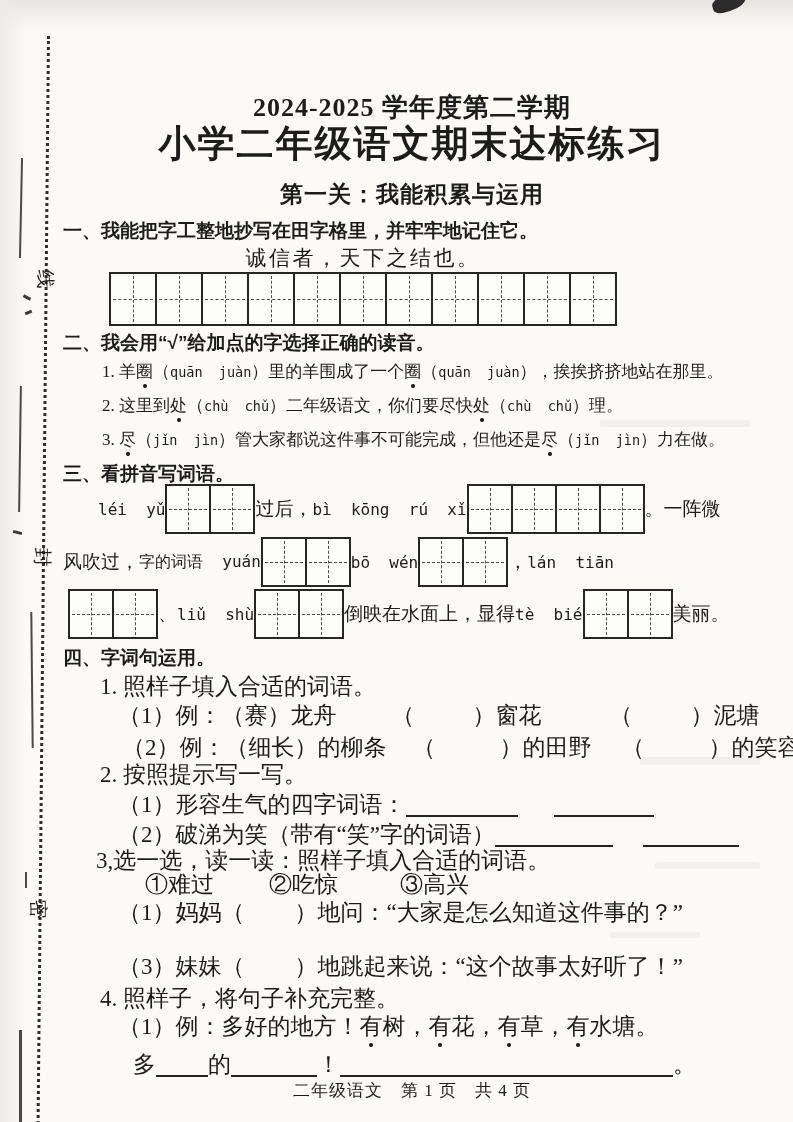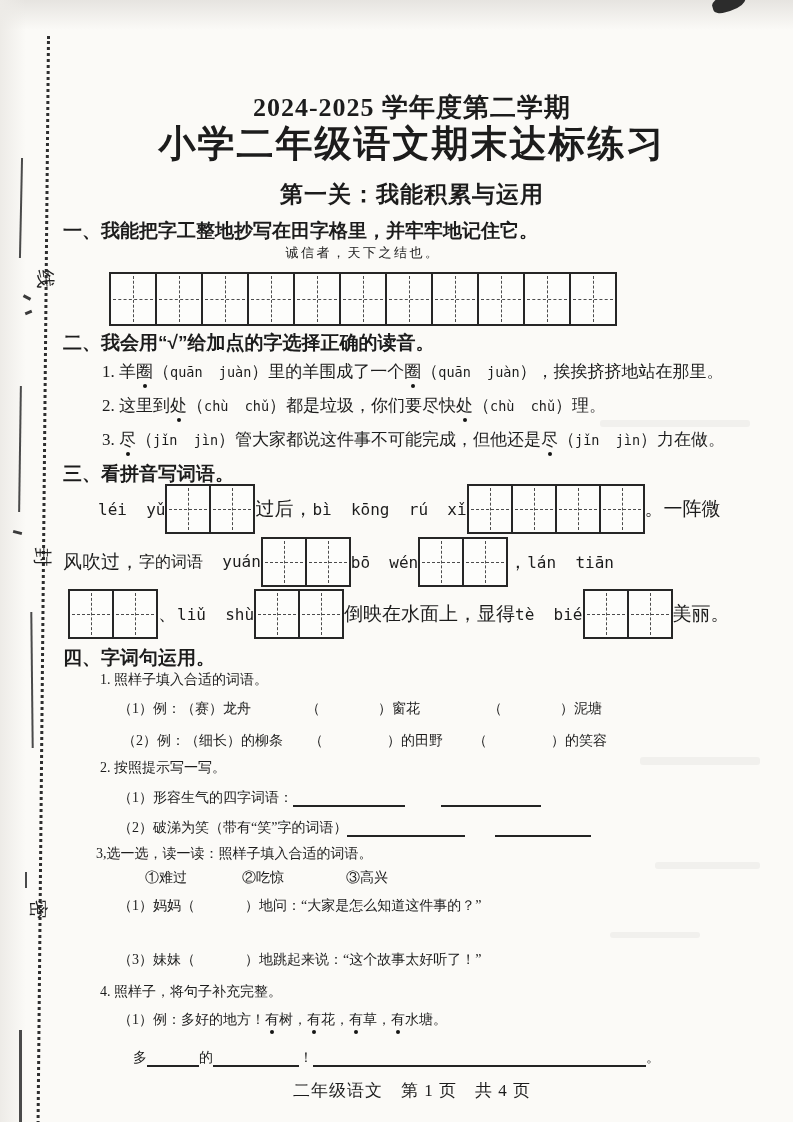--- a/index.html
+++ b/index.html
@@ -9,23 +9,23 @@
         background:linear-gradient(#e6e4e0,rgba(251,250,247,0));}
   .shade-left{position:absolute;left:0;top:0;bottom:0;width:26px;
         background:linear-gradient(90deg,#edebe7,rgba(251,250,247,0));}
   .blk{position:absolute;white-space:nowrap;}
   .hei{font-family:"Liberation Sans","DejaVu Sans",sans-serif;font-weight:700;}
   .center{text-align:center;}
   .b-term{left:62px;top:90px;width:700px;font-size:26px;font-weight:600;letter-spacing:1px;}
   .b-title{left:62px;top:119px;width:700px;font-size:37px;letter-spacing:2px;}
   .b-stage{left:62px;top:179px;width:700px;font-size:23px;letter-spacing:1px;}
   .sec-h{font-size:19px;}
-  .body-t{font-size:14px;}
+  .body-t{font-size:23px;}
   .b-q1h{left:63px;top:218px;}
-  .b-sentence{left:109px;top:244px;width:508px;font-size:13px;letter-spacing:2.5px;}
+  .b-sentence{left:109px;top:244px;width:508px;font-size:21px;letter-spacing:2.5px;}
   .b-q1grid{left:109px;top:272px;display:flex;}
   .b-q2h{left:63px;top:330px;}
   .q2-item{font-size:17px;}
   .b-q2i1{left:102px;top:360px;text-align:right;}
   .b-q2i2{left:102px;top:394px;}
   .b-q2i3{left:102px;top:428px;}
   .b-q3h{left:63px;top:461px;}
   .q3-line{display:flex;align-items:center;height:54px;font-size:19px;}
   .b-q3l1{left:98px;top:482px;}
   .b-q3l2{left:63px;top:535px;}
@@ -133,21 +133,21 @@
         <span class="tian-cell g-lg"></span>
         <span class="tian-cell g-lg"></span>
         <span class="tian-cell g-lg"></span>
         <span class="tian-cell g-lg"></span>
         <span class="tian-cell g-lg"></span>
       </span>
     </div>
 
   <div class="blk b-q2h hei sec-h">二、我会用“√”给加点的字选择正确的读音。</div>
   <div class="blk b-q2i1 q2-item"><span class="">1. 羊</span><span class="em-dot">圈</span><span class="">（</span><span class="pinyin">quān  juàn</span><span class="">）里的羊围成了一个</span><span class="em-dot">圈</span><span class="">（</span><span class="pinyin">quān  juàn</span><span class="">），挨挨挤挤地站在那里。</span></div>
-  <div class="blk b-q2i2 q2-item"><span class="">2. 这里到</span><span class="em-dot">处</span><span class="">（</span><span class="pinyin">chù  chǔ</span><span class="">）都是垃圾，你们要尽快</span><span class="em-dot">处</span><span class="">（</span><span class="pinyin">chù  chǔ</span><span class="">）理。</span></div>
+  <div class="blk b-q2i2 q2-item"><span class="">2. 这里到</span><span class="em-dot">处</span><span class="">（</span><span class="pinyin">chù  chǔ</span><span class="">）二年级语文，你们要尽快</span><span class="em-dot">处</span><span class="">（</span><span class="pinyin">chù  chǔ</span><span class="">）理。</span></div>
   <div class="blk b-q2i3 q2-item"><span class="">3. </span><span class="em-dot">尽</span><span class="">（</span><span class="pinyin">jǐn  jìn</span><span class="">）管大家都说这件事不可能完成，但他还是</span><span class="em-dot">尽</span><span class="">（</span><span class="pinyin">jǐn  jìn</span><span class="">）力在做。</span></div>
 
   <div class="blk b-q3h hei sec-h">三、看拼音写词语。</div>
   <div class="blk b-q3l1 q3-line">
       <span class="pinyin">léi  yǔ</span>
       <span class="tian-row">
         <span class="tian-cell g-sm"></span>
         <span class="tian-cell g-sm"></span>
       </span>
       <span class="">过后，</span>

